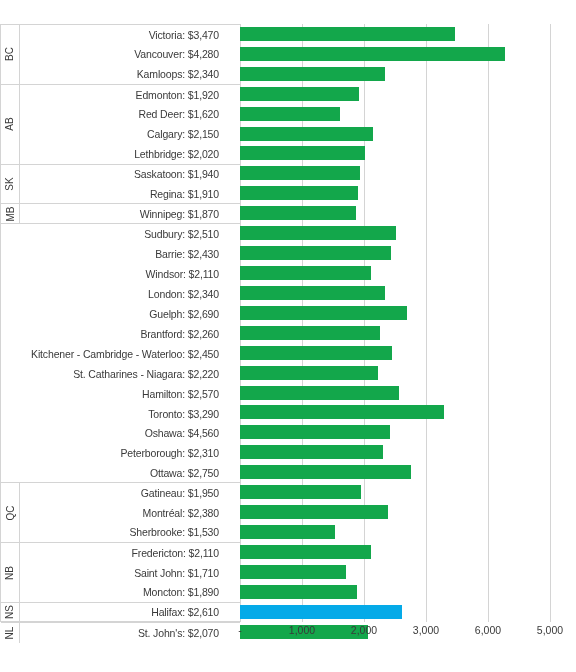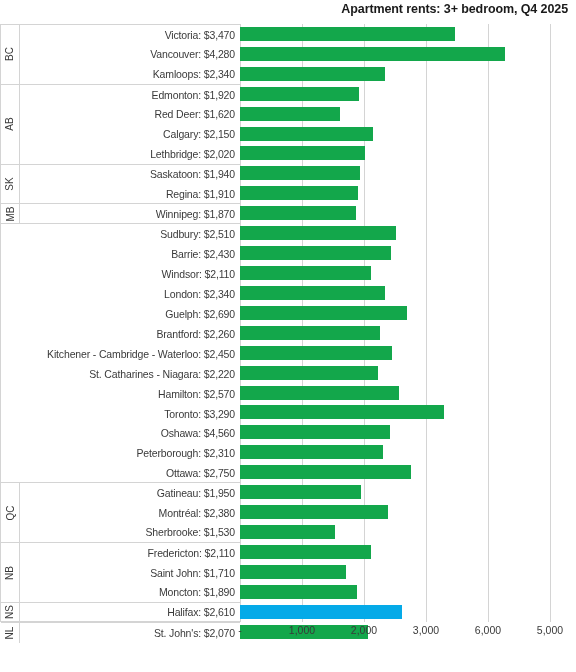--- a/index.html
+++ b/index.html
@@ -89,21 +89,21 @@
   .city-labels {
     flex: 1;
     display: flex;
     flex-direction: column;
   }
   .city-label {
     height: 19.93px;
     display: flex;
     align-items: center;
     justify-content: flex-end;
-    padding-right: 5px;
+    padding-right: 21px;
     box-sizing: border-box;
     font-size: 10.5px;
     color: #3a3a3a;
     white-space: nowrap;
     letter-spacing: -0.15px;
   }
 
   
   #bars-region {
     position: absolute;
@@ -158,21 +158,20 @@
     color: #3a3a3a;
     transform: translateX(-50%);
     white-space: nowrap;
   }
 </style>
 </head>
 <body>
 
 <div id="chart-root">
 
-  <div id="chart-title">Apartment rents: 3+ bedroom, Q4 2025</div>
 
   <div id="plot-area">
 
     <div id="category-axis">
         <div class="province-group" style="height: 59.79px;">
           <div class="province-tag">
             <span>BC</span>
           </div>
           <div class="city-labels">
             <div class="city-label">Victoria: $3,470</div>

